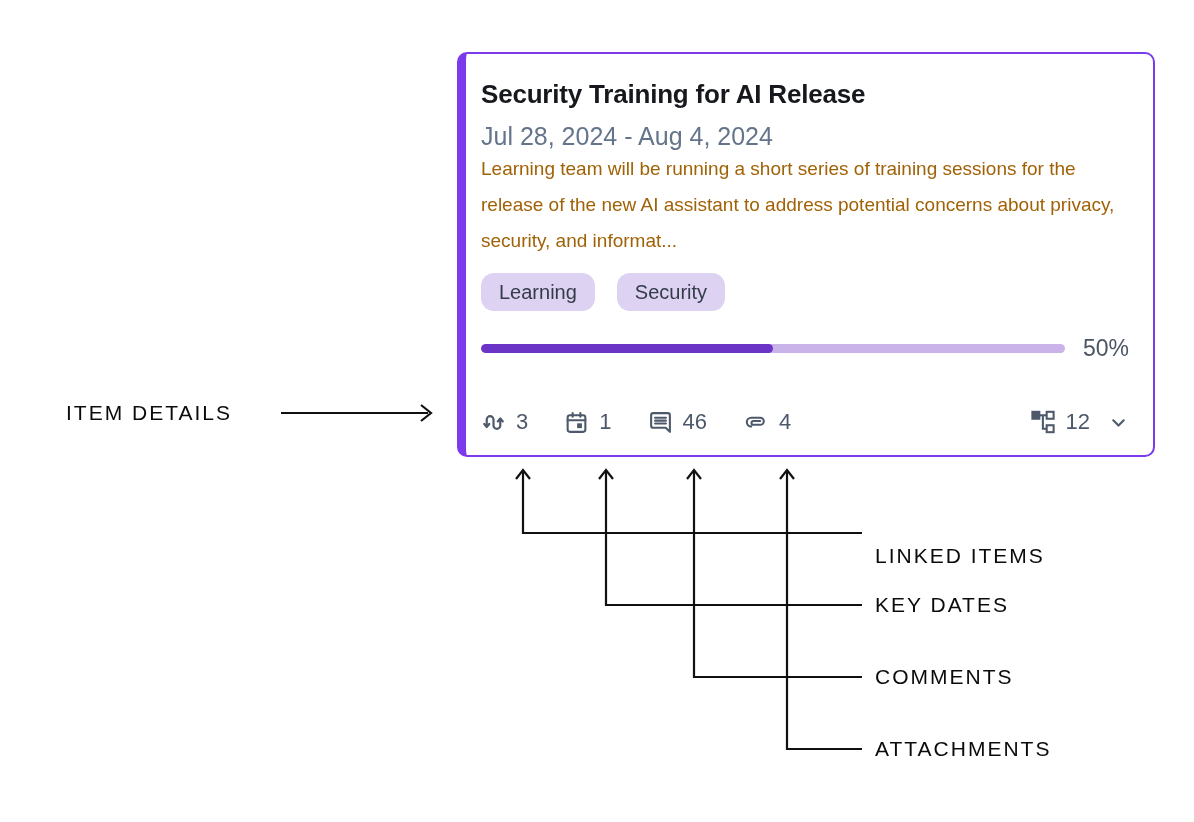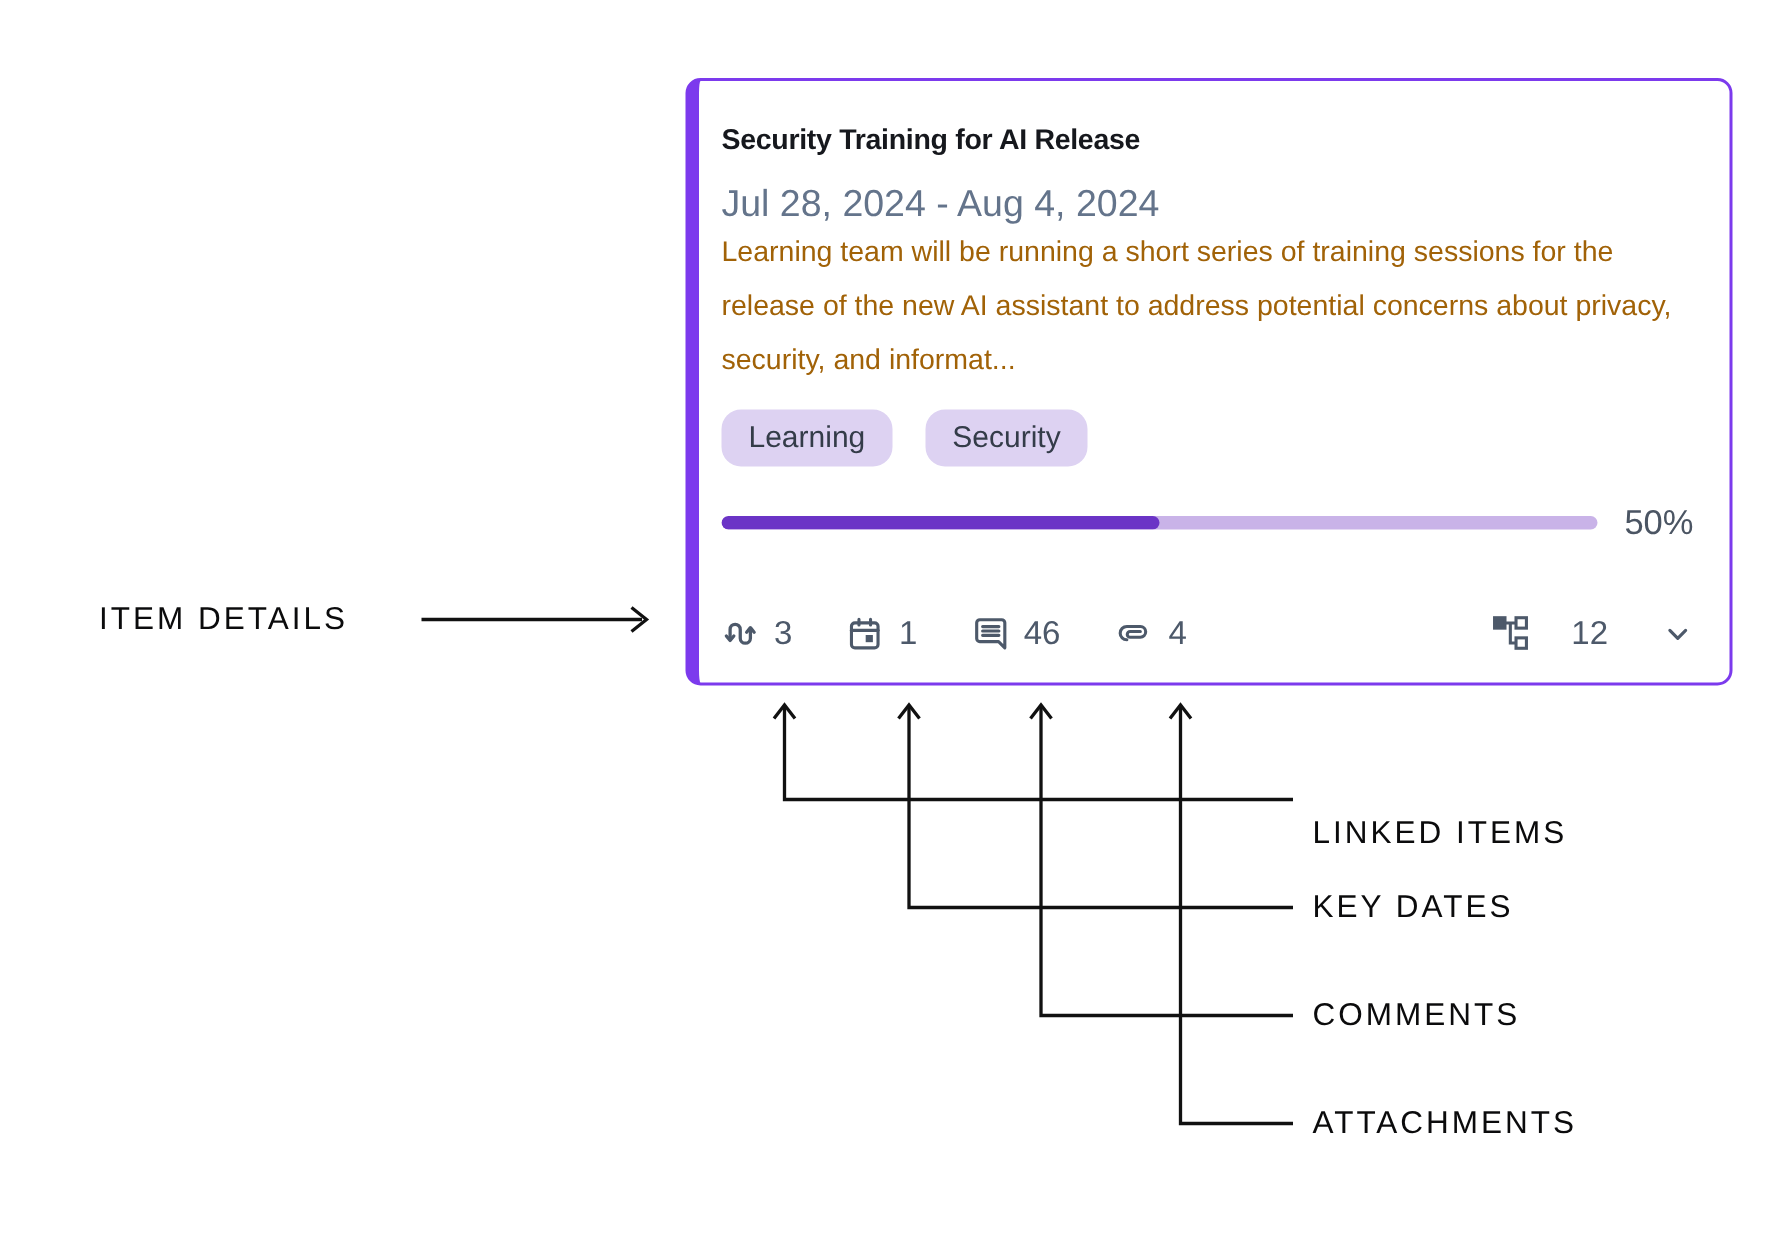--- a/index.html
+++ b/index.html
@@ -15,21 +15,21 @@
   .card{
     position:absolute;left:457px;top:52px;width:698px;height:405px;
     box-sizing:border-box;background:#ffffff;
     border:2.5px solid var(--c-accent,#7C3AED);
     border-left:9px solid var(--c-accent,#7C3AED);
     border-radius:10px;
     padding:25px 24px 20px 15px;
     display:flex;flex-direction:column;
   }
   .card-title{
-    font-size:19px;font-weight:700;color:#16181d;letter-spacing:-0.2px;line-height:30px;
+    font-size:26px;font-weight:700;color:#16181d;letter-spacing:-0.2px;line-height:30px;
   }
   .card-dates{
     margin-top:14px;font-size:25px;color:#64748b;line-height:26px;
   }
   .card-desc{
     margin-top:2px;font-size:19px;color:#a16207;line-height:36px;max-width:640px;
   }
   .tags{margin-top:14px;display:flex;gap:22px;}
   .tag{
     background:var(--c-tag_bg,#DDD2F2);color:#343c49;
@@ -46,21 +46,21 @@
   }
   .progress-pct{font-size:23px;color:#4b5563;min-width:46px;text-align:left;}
 
   .card-footer{
     margin-top:auto;display:flex;justify-content:space-between;align-items:center;
     color:var(--c-icon,#4E5A6A);
   }
   .left-stats{display:flex;gap:36px;align-items:center;}
   .stat{display:flex;align-items:center;gap:10px;font-size:22px;color:#4d596a;}
   .stat svg{display:block;}
-  .right-stat{display:flex;align-items:center;gap:28px;font-size:22px;color:#4d596a;}
+  .right-stat{display:flex;align-items:center;gap:10px;font-size:22px;color:#4d596a;}
   .chev{margin-left:8px;}
 
   
   .ann-label{
     position:absolute;font-size:21px;font-weight:400;letter-spacing:2px;
     color:var(--c-label_text,#0b0b0c);line-height:26px;white-space:nowrap;text-align:center;
   }
   .lbl-item-details{left:66px;top:400px;}
   .lbl-linked-items{left:875px;top:520px;margin-top:23px;}
   .lbl-key-dates{left:875px;top:592px;}

